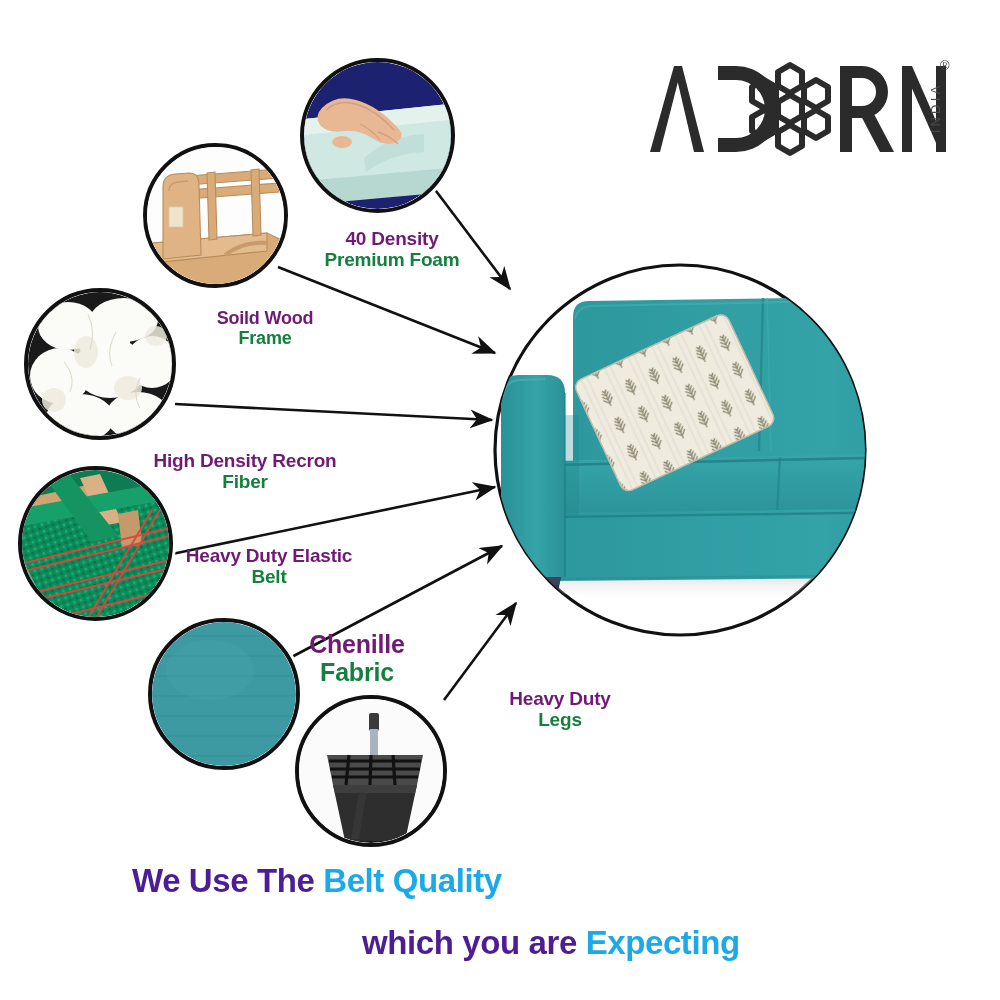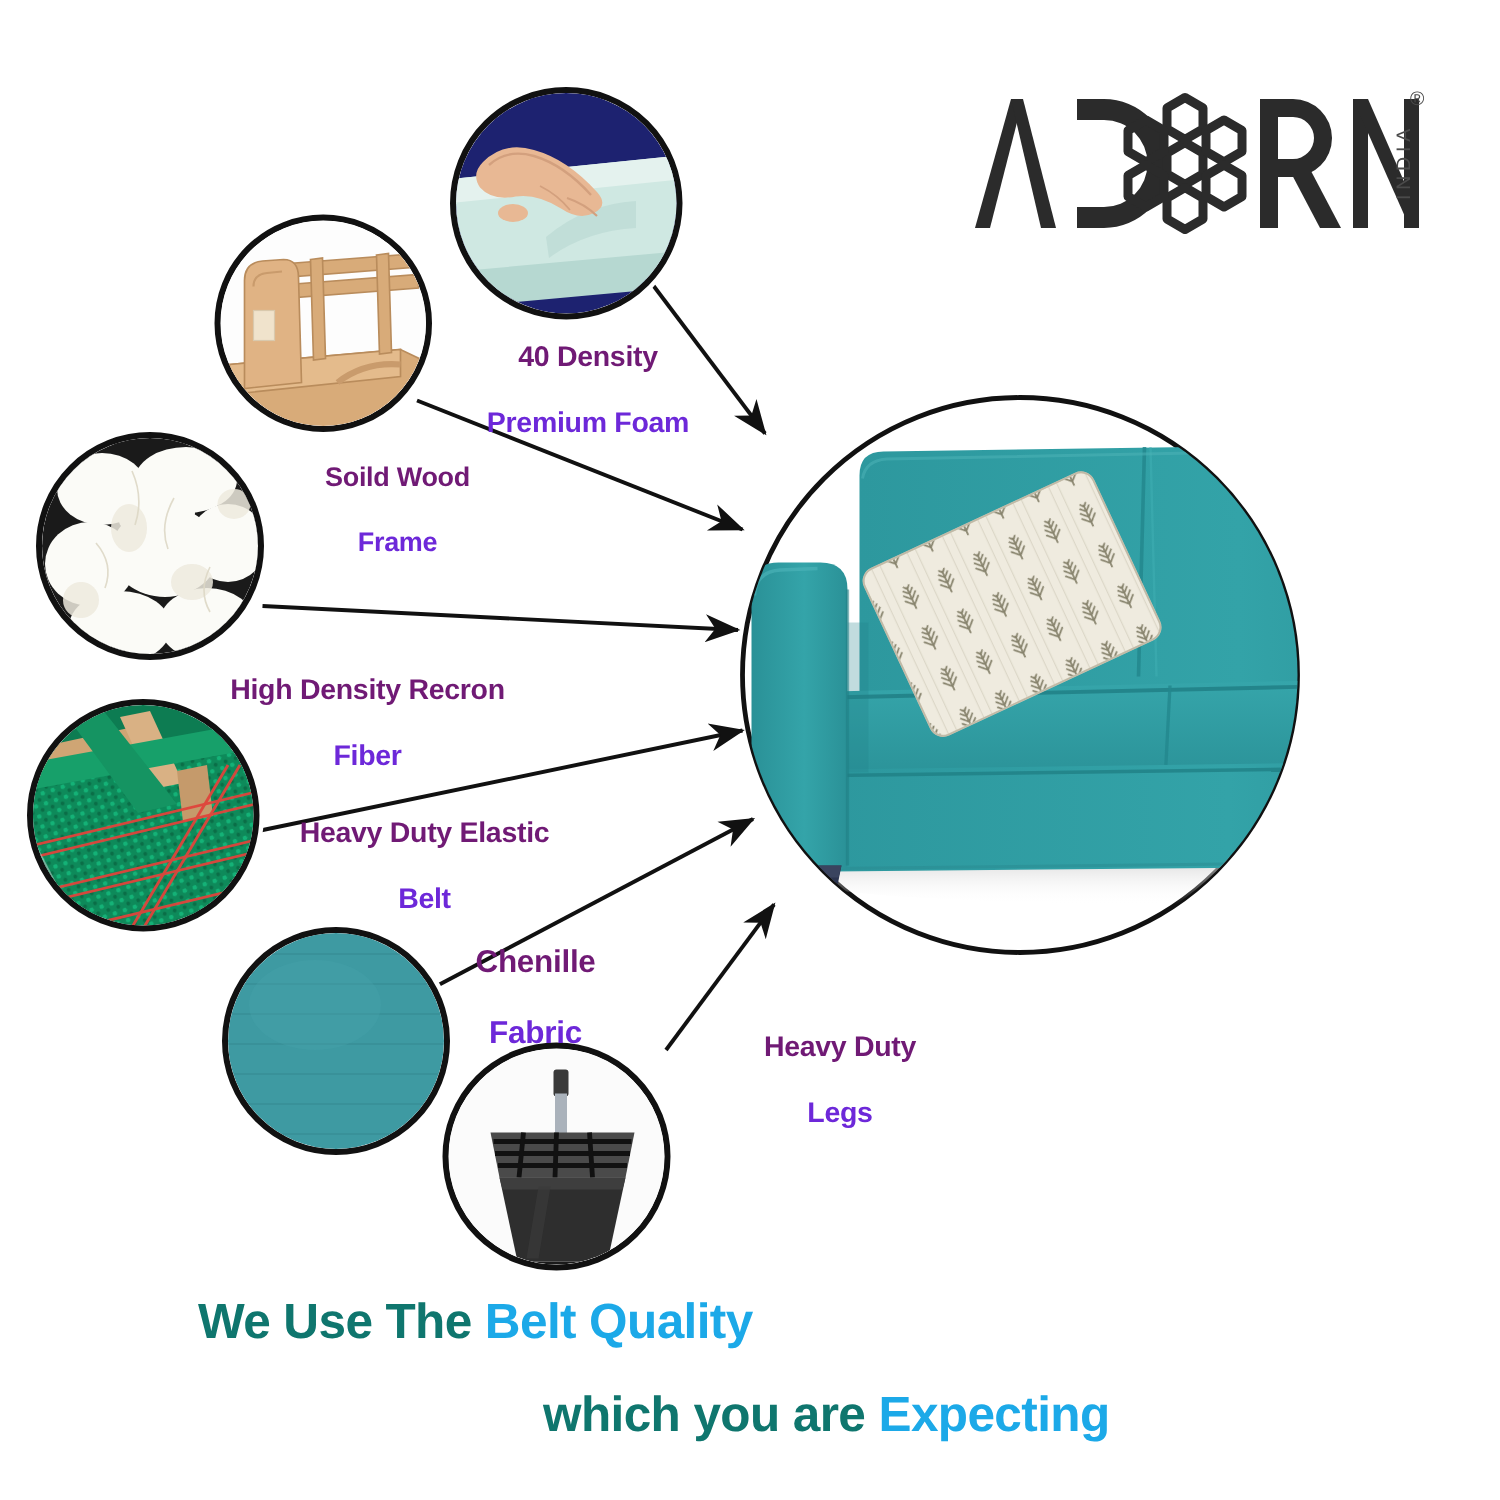--- a/index.html
+++ b/index.html
@@ -21,28 +21,28 @@
     position:absolute; border-radius:50%;
     border:4px solid #111; background:#fff;
     overflow:hidden; z-index:20;
     box-shadow:0 0 0 3px #fff;
   }
   .fc-inner{ position:absolute; inset:0; border-radius:50%; overflow:hidden; }
 
   
   .label{ position:absolute; z-index:30; text-align:center; line-height:1.12; }
   .label .l1{ display:block; color:#701a75; font-weight:bold; letter-spacing:-.2px; }
-  .label .l2{ display:block; color:#6d28d9; font-weight:bold; letter-spacing:-.2px;margin-top:23px; }
+  .label .l2{ display:block; color:#15803d; font-weight:bold; letter-spacing:-.2px; }
 
   
   #tagline{ position:absolute; left:0; top:862px; width:1000px; z-index:40; }
   #tag-line1{ text-align:left; padding-left:132px; font-size:33px; font-weight:bold; letter-spacing:-.4px; }
   #tag-line2{ text-align:left; padding-left:362px; font-size:33px; font-weight:bold; margin-top:24px; letter-spacing:-.4px; }
   .tk{ color:#1CA9E8; }
-  .tb{ color:#0f766e; }
+  .tb{ color:#4c1d95; }
 
   
   #sofa-wrap{ position:absolute; left:495px; top:265px; width:520px; height:350px; z-index:10; }
 </style>
 </head>
 <body>
 
 <div id="stage">
 
   <svg class="layer" id="bigcircle-layer" viewBox="0 0 1000 1000">
@@ -294,37 +294,37 @@
           <path d="M-10 128 L165 86"></path>
           <path d="M-10 136 L165 94"></path>
           <path d="M-10 158 L165 116"></path>
           <path d="M56 165 L130 40"></path>
           <path d="M64 165 L138 40"></path>
         </g>
         <path d="M-10 70 L40 165 L12 165 L-10 120 Z" fill="#c9cdd0" opacity="0.55"></path>
       </svg>
     </div>
   </div>
-  <div class="label" style="left:158px; top:545px; width:250px; font-size:19px;">
+  <div class="label" style="left:144px; top:545px; width:250px; font-size:19px;">
     <span class="l1">Heavy Duty Elastic</span>
     <span class="l2">Belt</span>
   </div>
 
   <div class="feature-circle" style="left:148px; top:618px; width:152px; height:152px;">
     <div class="fc-inner">
       <svg viewBox="0 0 152 152" width="152" height="152">
         <rect width="152" height="152" fill="#3E9AA2"></rect>
         <g opacity="0.12">
           <path d="M0 14 H152 M0 34 H152 M0 54 H152 M0 74 H152 M0 94 H152 M0 114 H152 M0 134 H152" stroke="#0c4a50" stroke-width="1.1"></path>
         </g>
         <ellipse cx="58" cy="48" rx="44" ry="30" fill="#47a4ac" opacity="0.35"></ellipse>
       </svg>
     </div>
   </div>
-  <div class="label" style="left:272px; top:630px; width:170px; font-size:21px;">
+  <div class="label" style="left:272px; top:630px; width:170px; font-size:25px;">
     <span class="l1">Chenille</span>
     <span class="l2">Fabric</span>
   </div>
 
   <div class="feature-circle" style="left:295px; top:695px; width:152px; height:152px;">
     <div class="fc-inner">
       <svg viewBox="0 0 152 152" width="152" height="152">
         <rect width="152" height="152" fill="#fbfbfb"></rect>
 
         <rect x="70" y="14" width="10" height="18" rx="2" fill="#3a3a3a"></rect>

